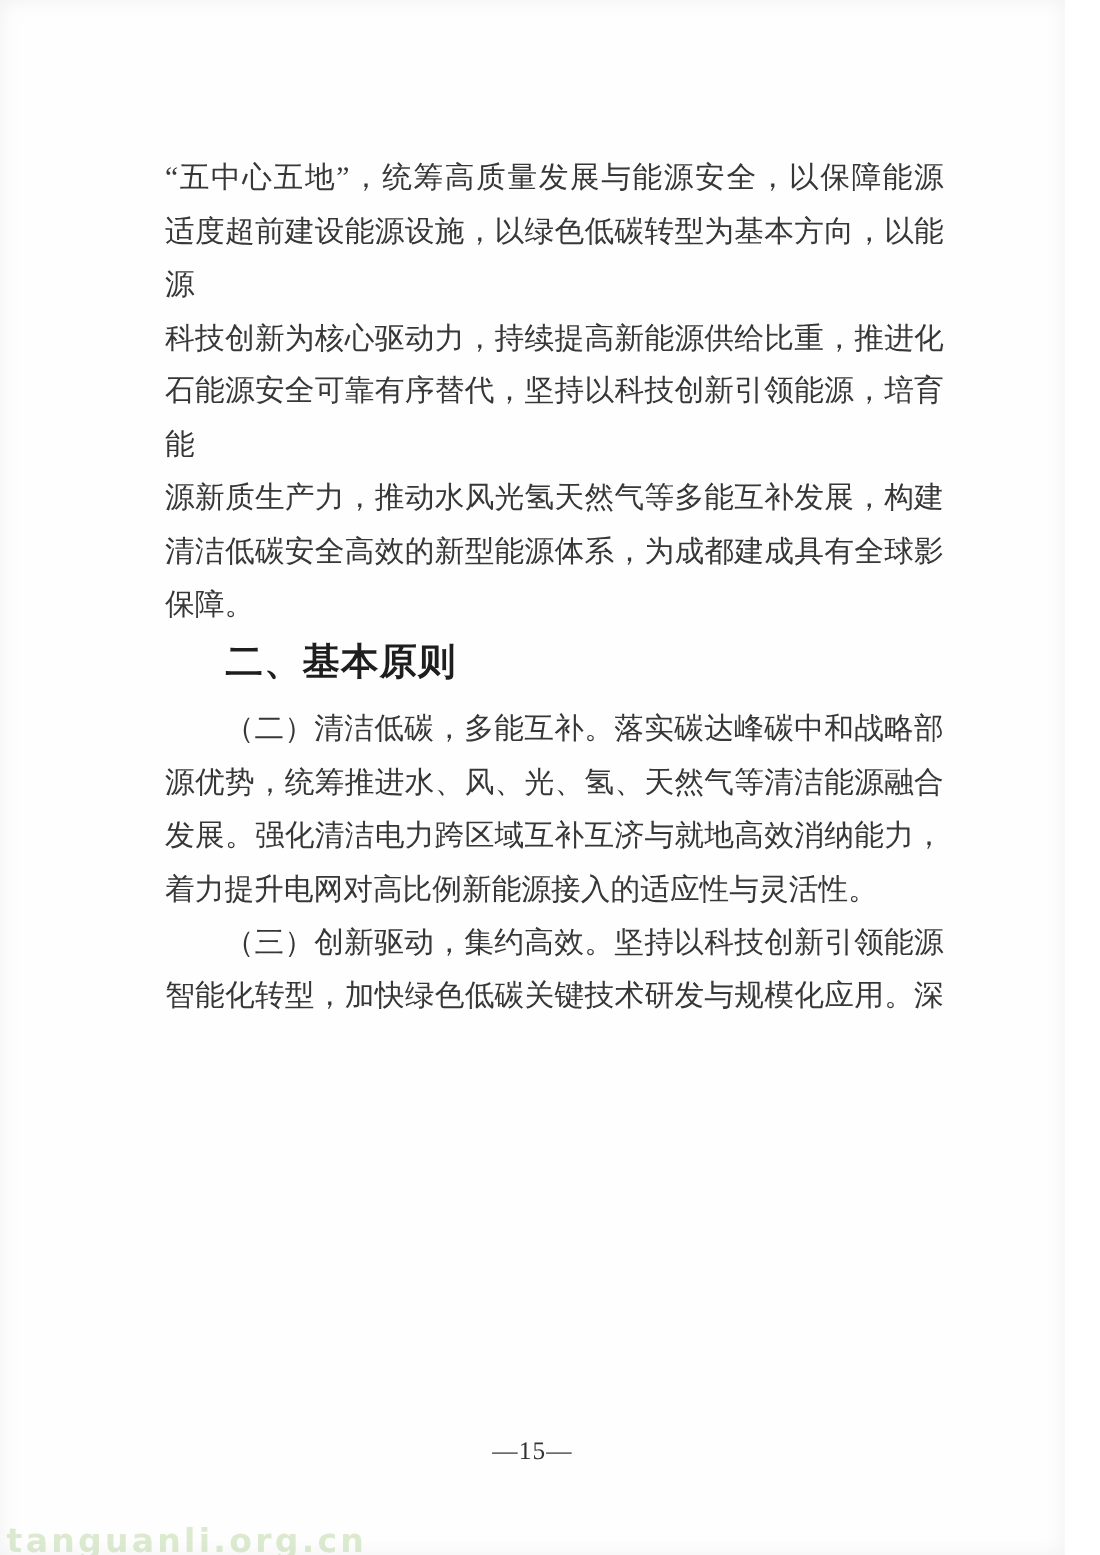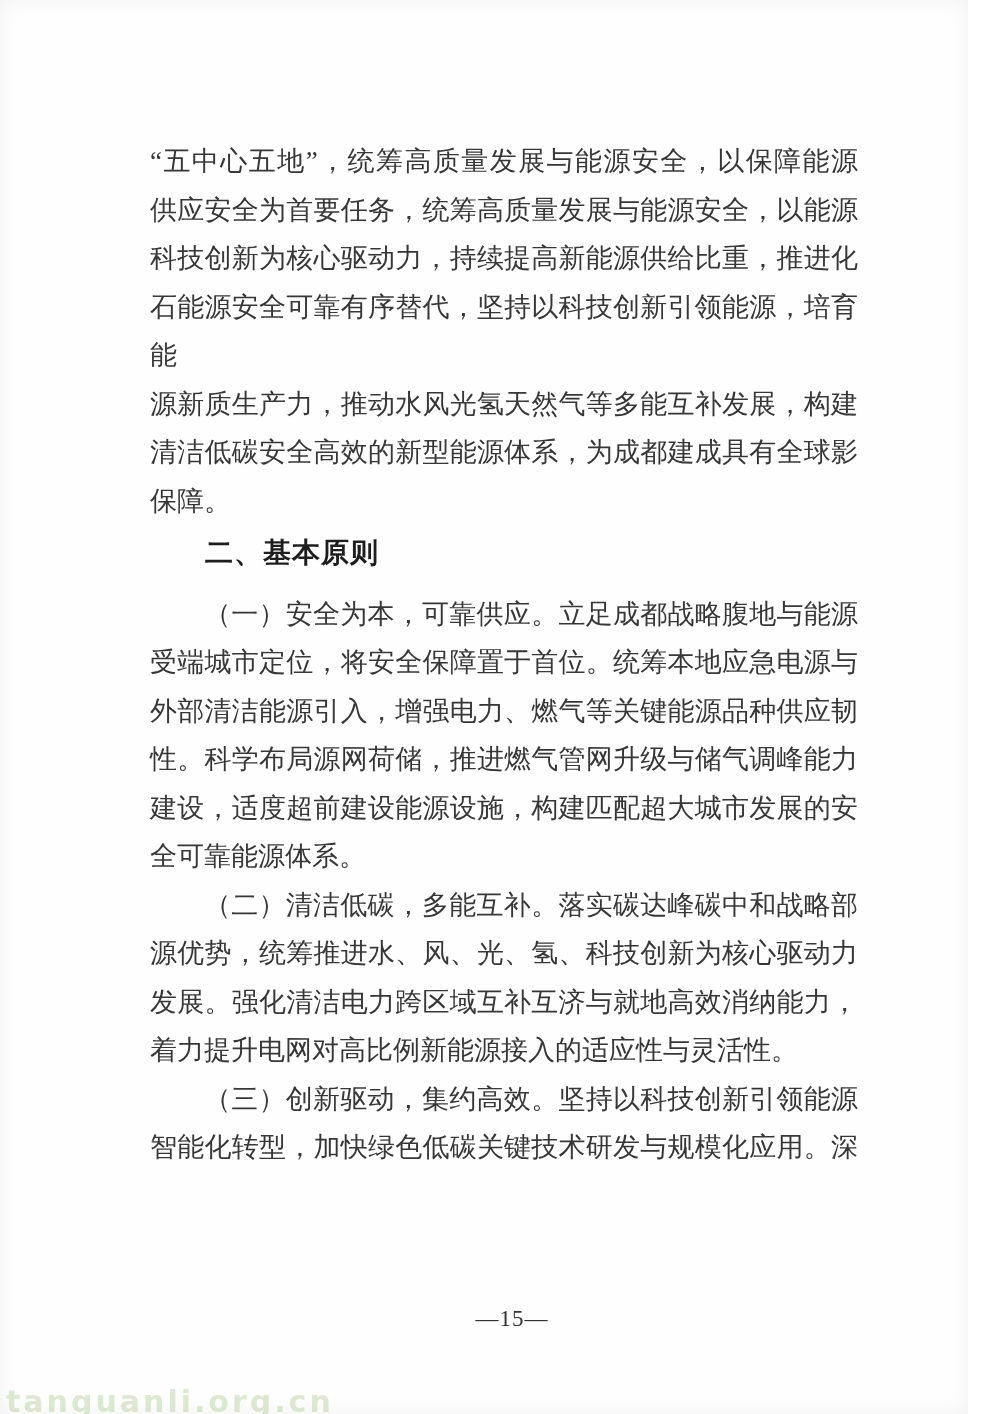--- a/index.html
+++ b/index.html
@@ -42,76 +42,67 @@
   .line.indent {
     padding-left: 54px;
   }
   .line.short {
     text-align: center;
     text-align-last: left;
   }
   .heading {
     font-family: "Liberation Sans", "DejaVu Sans", sans-serif;
     font-weight: 700;
-    font-size: 28px;
+    font-size: 34px;
     color: #1e1e1e;
     padding-left: 55px;
     margin: 4px 0 12px 0;
     letter-spacing: 1px;
   }
   .page-number {
     position: absolute;
     top: 1306px;
     left: 0;
     width: 100%;
     text-align: center;
     font-size: 23px;
     color: #333333;
     letter-spacing: 1px;
     font-family: "Liberation Serif", "DejaVu Serif", serif;
-    padding-left: 28px;
   }
   .watermark {
     position: absolute;
     left: 6px;
     top: 1384px;
     font-family: "DejaVu Sans", "Liberation Sans", sans-serif;
     font-weight: 700;
     font-size: 30px;
     letter-spacing: 3px;
     color: #dcebd0;
     white-space: nowrap;
   }
 </style>
 </head>
 <body>
 
 <div class="page">
   <main class="text-block" id="doc-body">
       <div class="paragraph">
         <div class="line">“五中心五地”，统筹高质量发展与能源安全，以保障能源</div>
-        <div class="line">供应安全为首要任务，统筹高质量发展与能源安全，以能源</div>
+        <div class="line">适度超前建设能源设施，以绿色低碳转型为基本方向，以能源</div>
         <div class="line">科技创新为核心驱动力，持续提高新能源供给比重，推进化</div>
         <div class="line">石能源安全可靠有序替代，坚持以科技创新引领能源，培育能</div>
         <div class="line">源新质生产力，推动水风光氢天然气等多能互补发展，构建</div>
         <div class="line">清洁低碳安全高效的新型能源体系，为成都建成具有全球影</div>
         <div class="line short">保障。</div>
       </div>
       <div class="heading">二、基本原则</div>
       <div class="paragraph">
-        <div class="line indent">（一）安全为本，可靠供应。立足成都战略腹地与能源</div>
-        <div class="line">受端城市定位，将安全保障置于首位。统筹本地应急电源与</div>
-        <div class="line">外部清洁能源引入，增强电力、燃气等关键能源品种供应韧</div>
-        <div class="line">性。科学布局源网荷储，推进燃气管网升级与储气调峰能力</div>
-        <div class="line">建设，适度超前建设能源设施，构建匹配超大城市发展的安</div>
-        <div class="line short">全可靠能源体系。</div>
-      </div>
-      <div class="paragraph">
         <div class="line indent">（二）清洁低碳，多能互补。落实碳达峰碳中和战略部</div>
-        <div class="line">源优势，统筹推进水、风、光、氢、科技创新为核心驱动力</div>
+        <div class="line">源优势，统筹推进水、风、光、氢、天然气等清洁能源融合</div>
         <div class="line">发展。强化清洁电力跨区域互补互济与就地高效消纳能力，</div>
         <div class="line short">着力提升电网对高比例新能源接入的适应性与灵活性。</div>
       </div>
       <div class="paragraph">
         <div class="line indent">（三）创新驱动，集约高效。坚持以科技创新引领能源</div>
         <div class="line">智能化转型，加快绿色低碳关键技术研发与规模化应用。深</div>
       </div>
     </main>
   <div class="page-number">—15—</div>
   <div class="watermark">tanguanli.org.cn</div>

